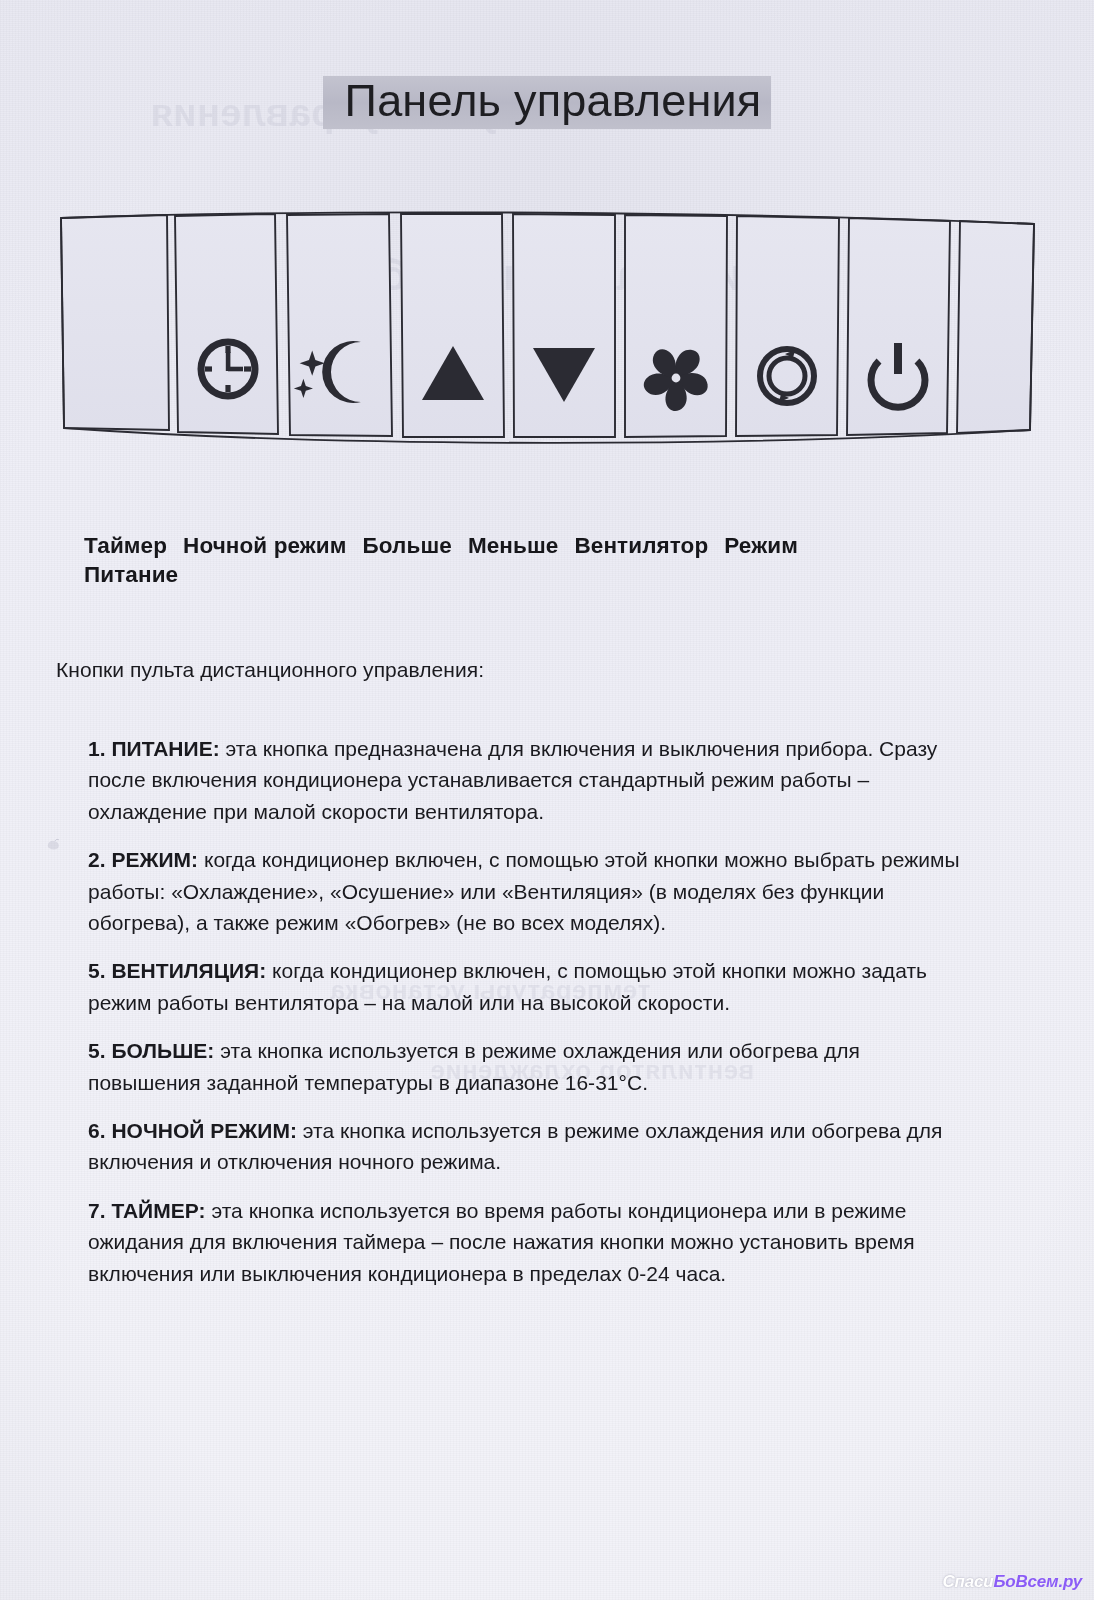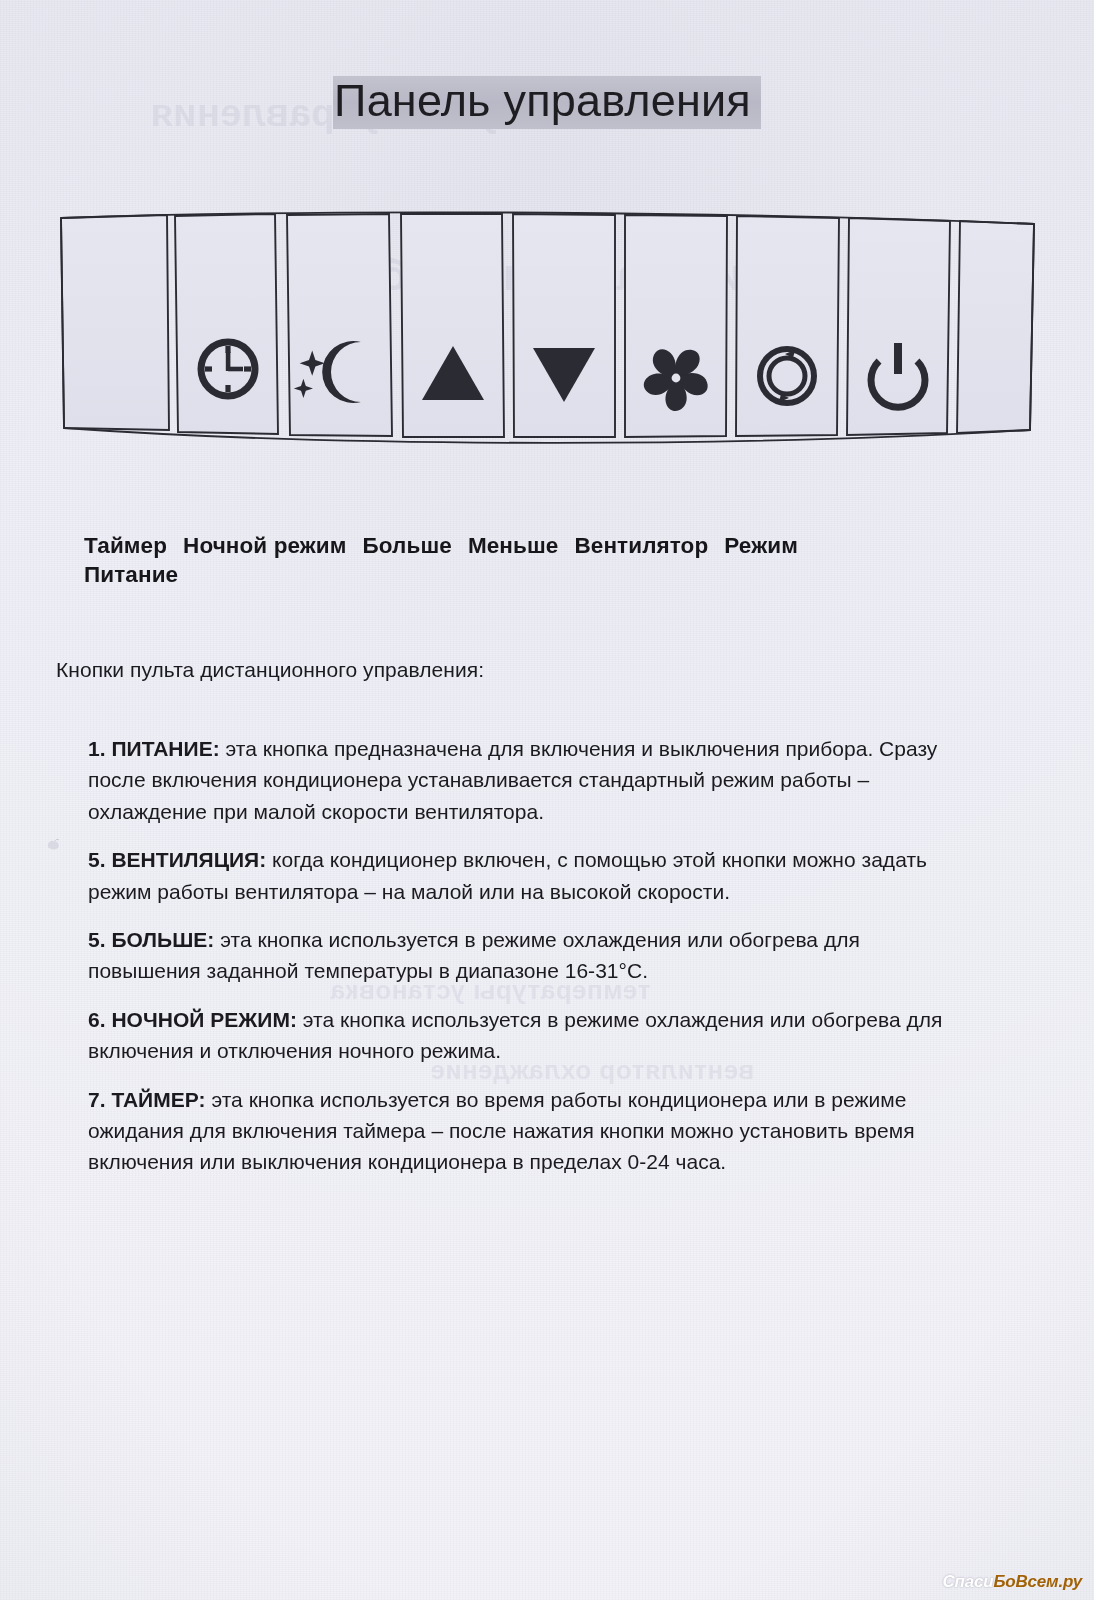--- a/index.html
+++ b/index.html
@@ -67,21 +67,21 @@
     left: 0;
     width: 100%;
     text-align: center;
   }
   #title {
     display: inline-block;
     font-size: 45px;
     font-weight: 400;
     color: #1e1e22;
     background: linear-gradient(180deg,#c3c3cf 0%, #b8b8c6 50%, #c0c0cc 100%);
-    padding: 2px 10px 6px 1px;
+    padding: 2px 10px 6px 22px;
     line-height: 1.0;
     letter-spacing: .2px;
   }
 
   
   #panel {
     position: absolute;
     left: 47px;
     top: 204px;
     width: 1000px;
@@ -149,21 +149,21 @@
     right: 12px;
     bottom: 8px;
     font-size: 17px;
     font-weight: 700;
     font-style: italic;
     z-index: 9;
     letter-spacing: -.2px;
     user-select: none;
   }
   #watermark .w1 { color: #ffffff; text-shadow: 0 0 2px rgba(140,140,160,.75); }
-  #watermark .w2 { color: #a16207; text-shadow: 0 0 2px rgba(255,255,255,.6); }
+  #watermark .w2 { color: #8b5cf6; text-shadow: 0 0 2px rgba(255,255,255,.6); }
 </style>
 </head>
 <body>
 
 <div id="paper"></div>
 <div id="grain"></div>
 
 <div class="ghost" style="left:150px; top:92px; font-size:38px;">кнопки пульта управления</div>
 <div class="ghost" style="left:300px; top:250px; font-size:44px;">режим работы прибора</div>
 <div class="ghost" style="left:330px; top:975px; font-size:26px;">температуры установка</div>
@@ -270,20 +270,23 @@
   </div>
 
   <div id="intro">Кнопки пульта дистанционного управления:</div>
 
   <div id="items">
 
     <p class="item">
       <span class="num">1. ПИТАНИЕ:</span><span> эта кнопка предназначена для включения и выключения прибора. Сразу после включения кондиционера устанавливается стандартный режим работы – охлаждение при малой скорости вентилятора.</span>
     </p>
 
+    <p class="item">
+      <span class="num">2. РЕЖИМ:</span><span> когда кондиционер включен, с помощью этой кнопки можно выбрать режимы работы: «Охлаждение», «Осушение» или «Вентиляция» (в моделях без функции обогрева), а также режим «Обогрев» (не во всех моделях).</span>
+    </p>
 
     <p class="item">
       <span class="num">5. ВЕНТИЛЯЦИЯ:</span><span> когда кондиционер включен, с помощью этой кнопки можно задать режим работы вентилятора – на малой или на высокой скорости.</span>
     </p>
 
 
     <p class="item">
       <span class="num">5. БОЛЬШЕ:</span><span> эта кнопка используется в режиме охлаждения или обогрева для повышения заданной температуры в диапазоне 16-31°C.</span>
     </p>
 

